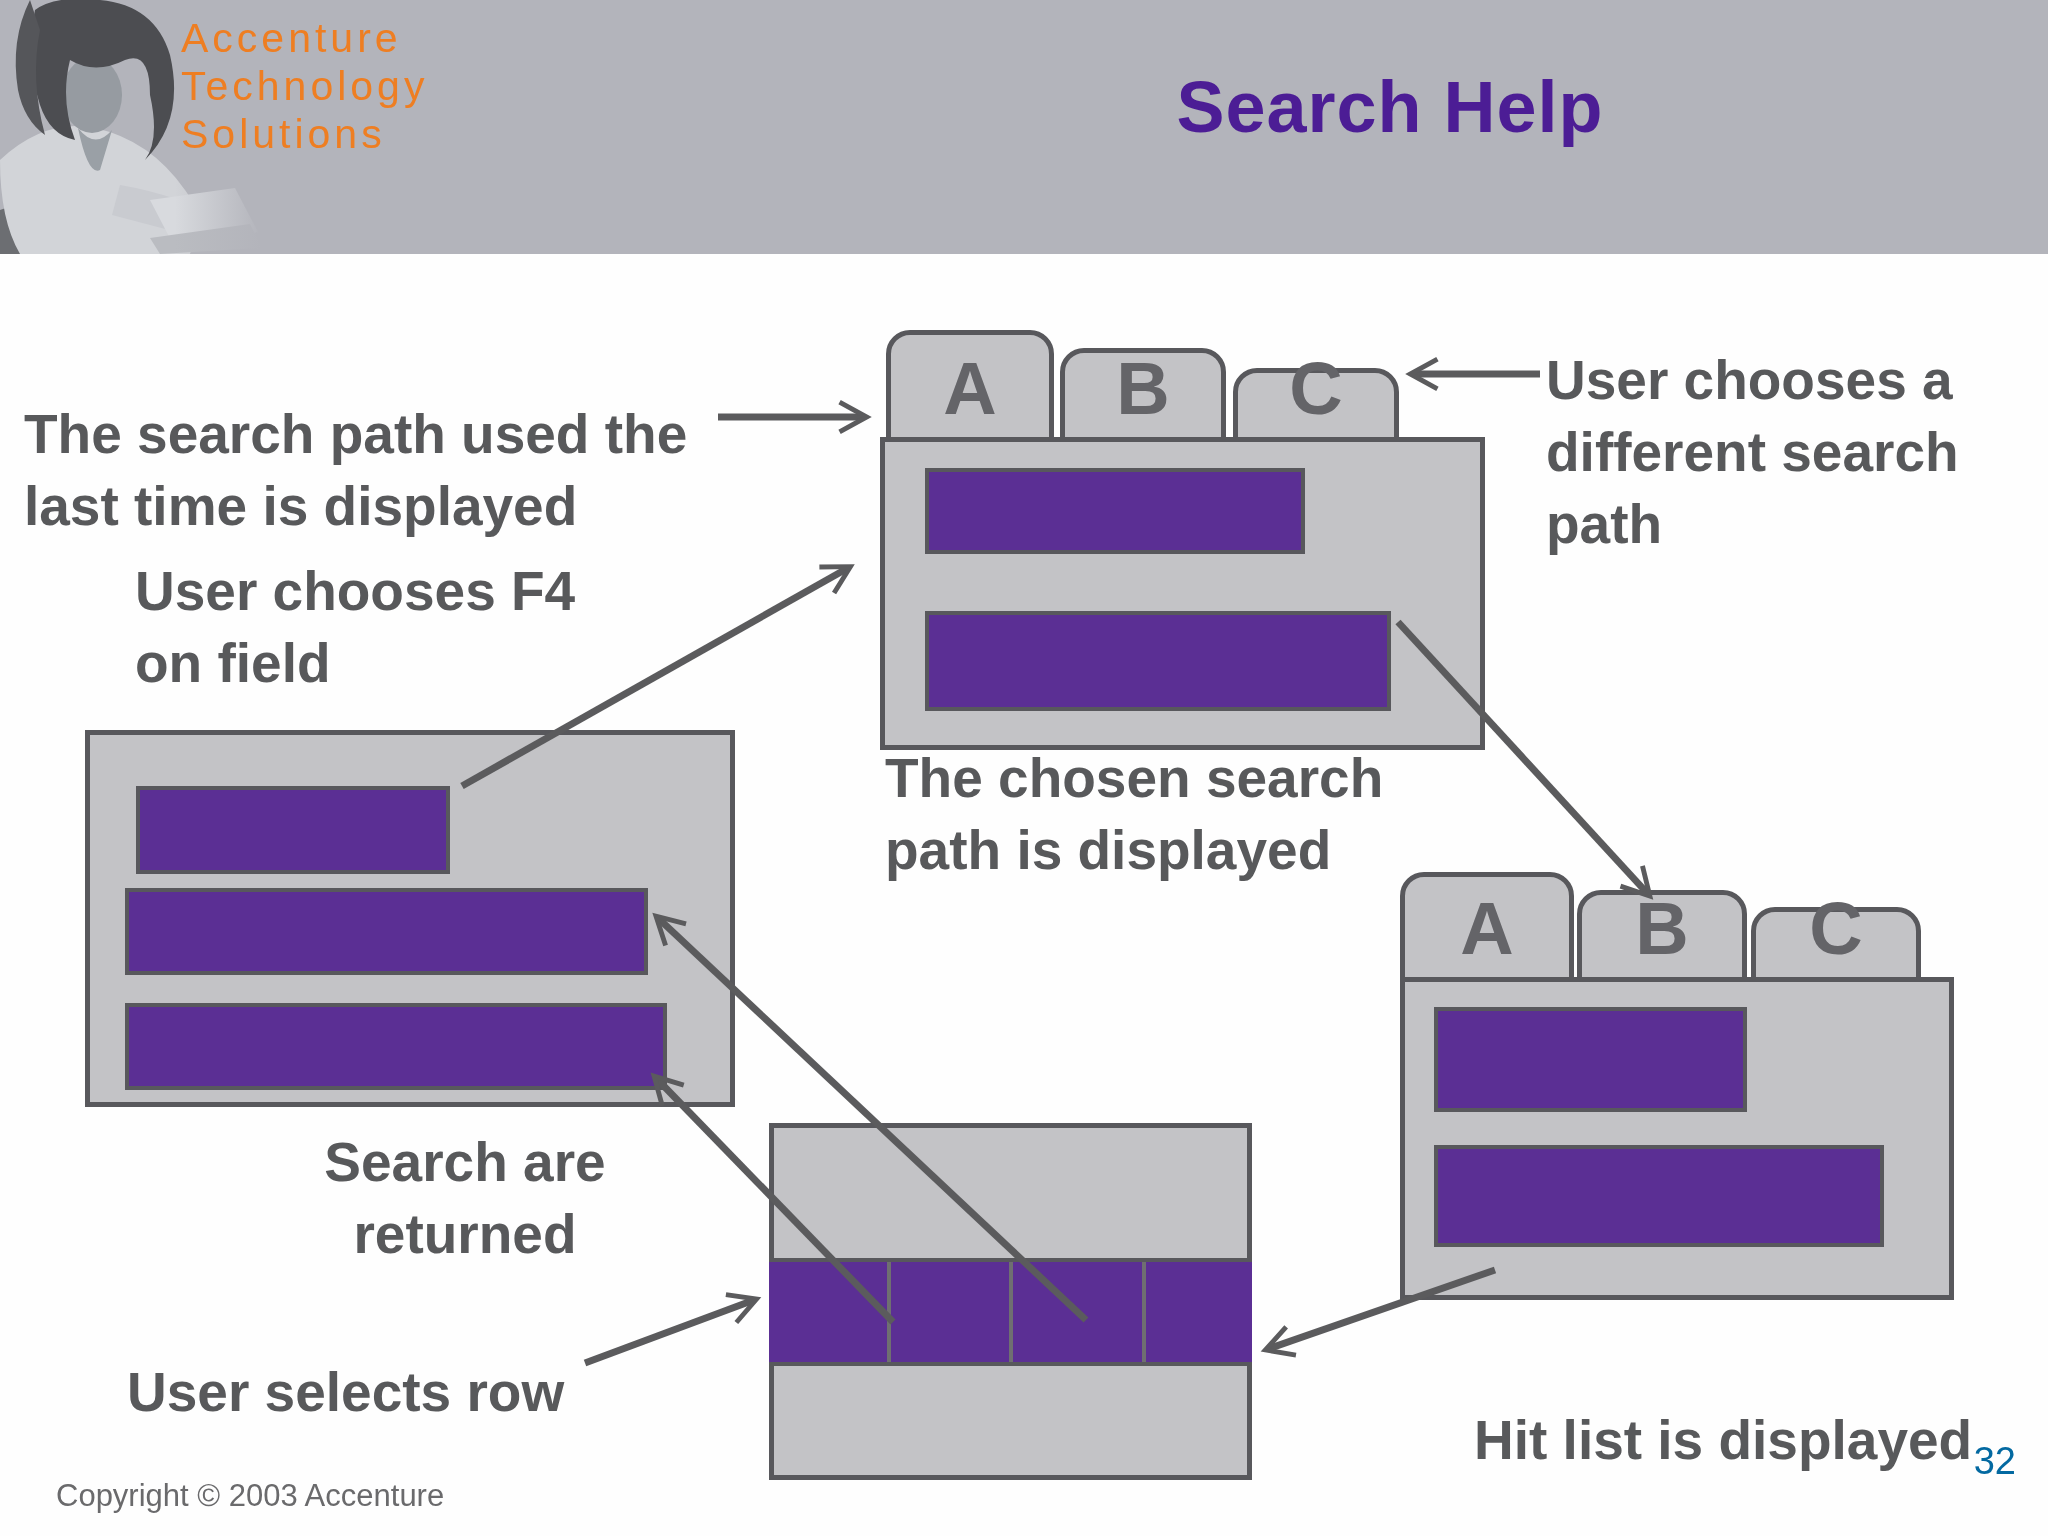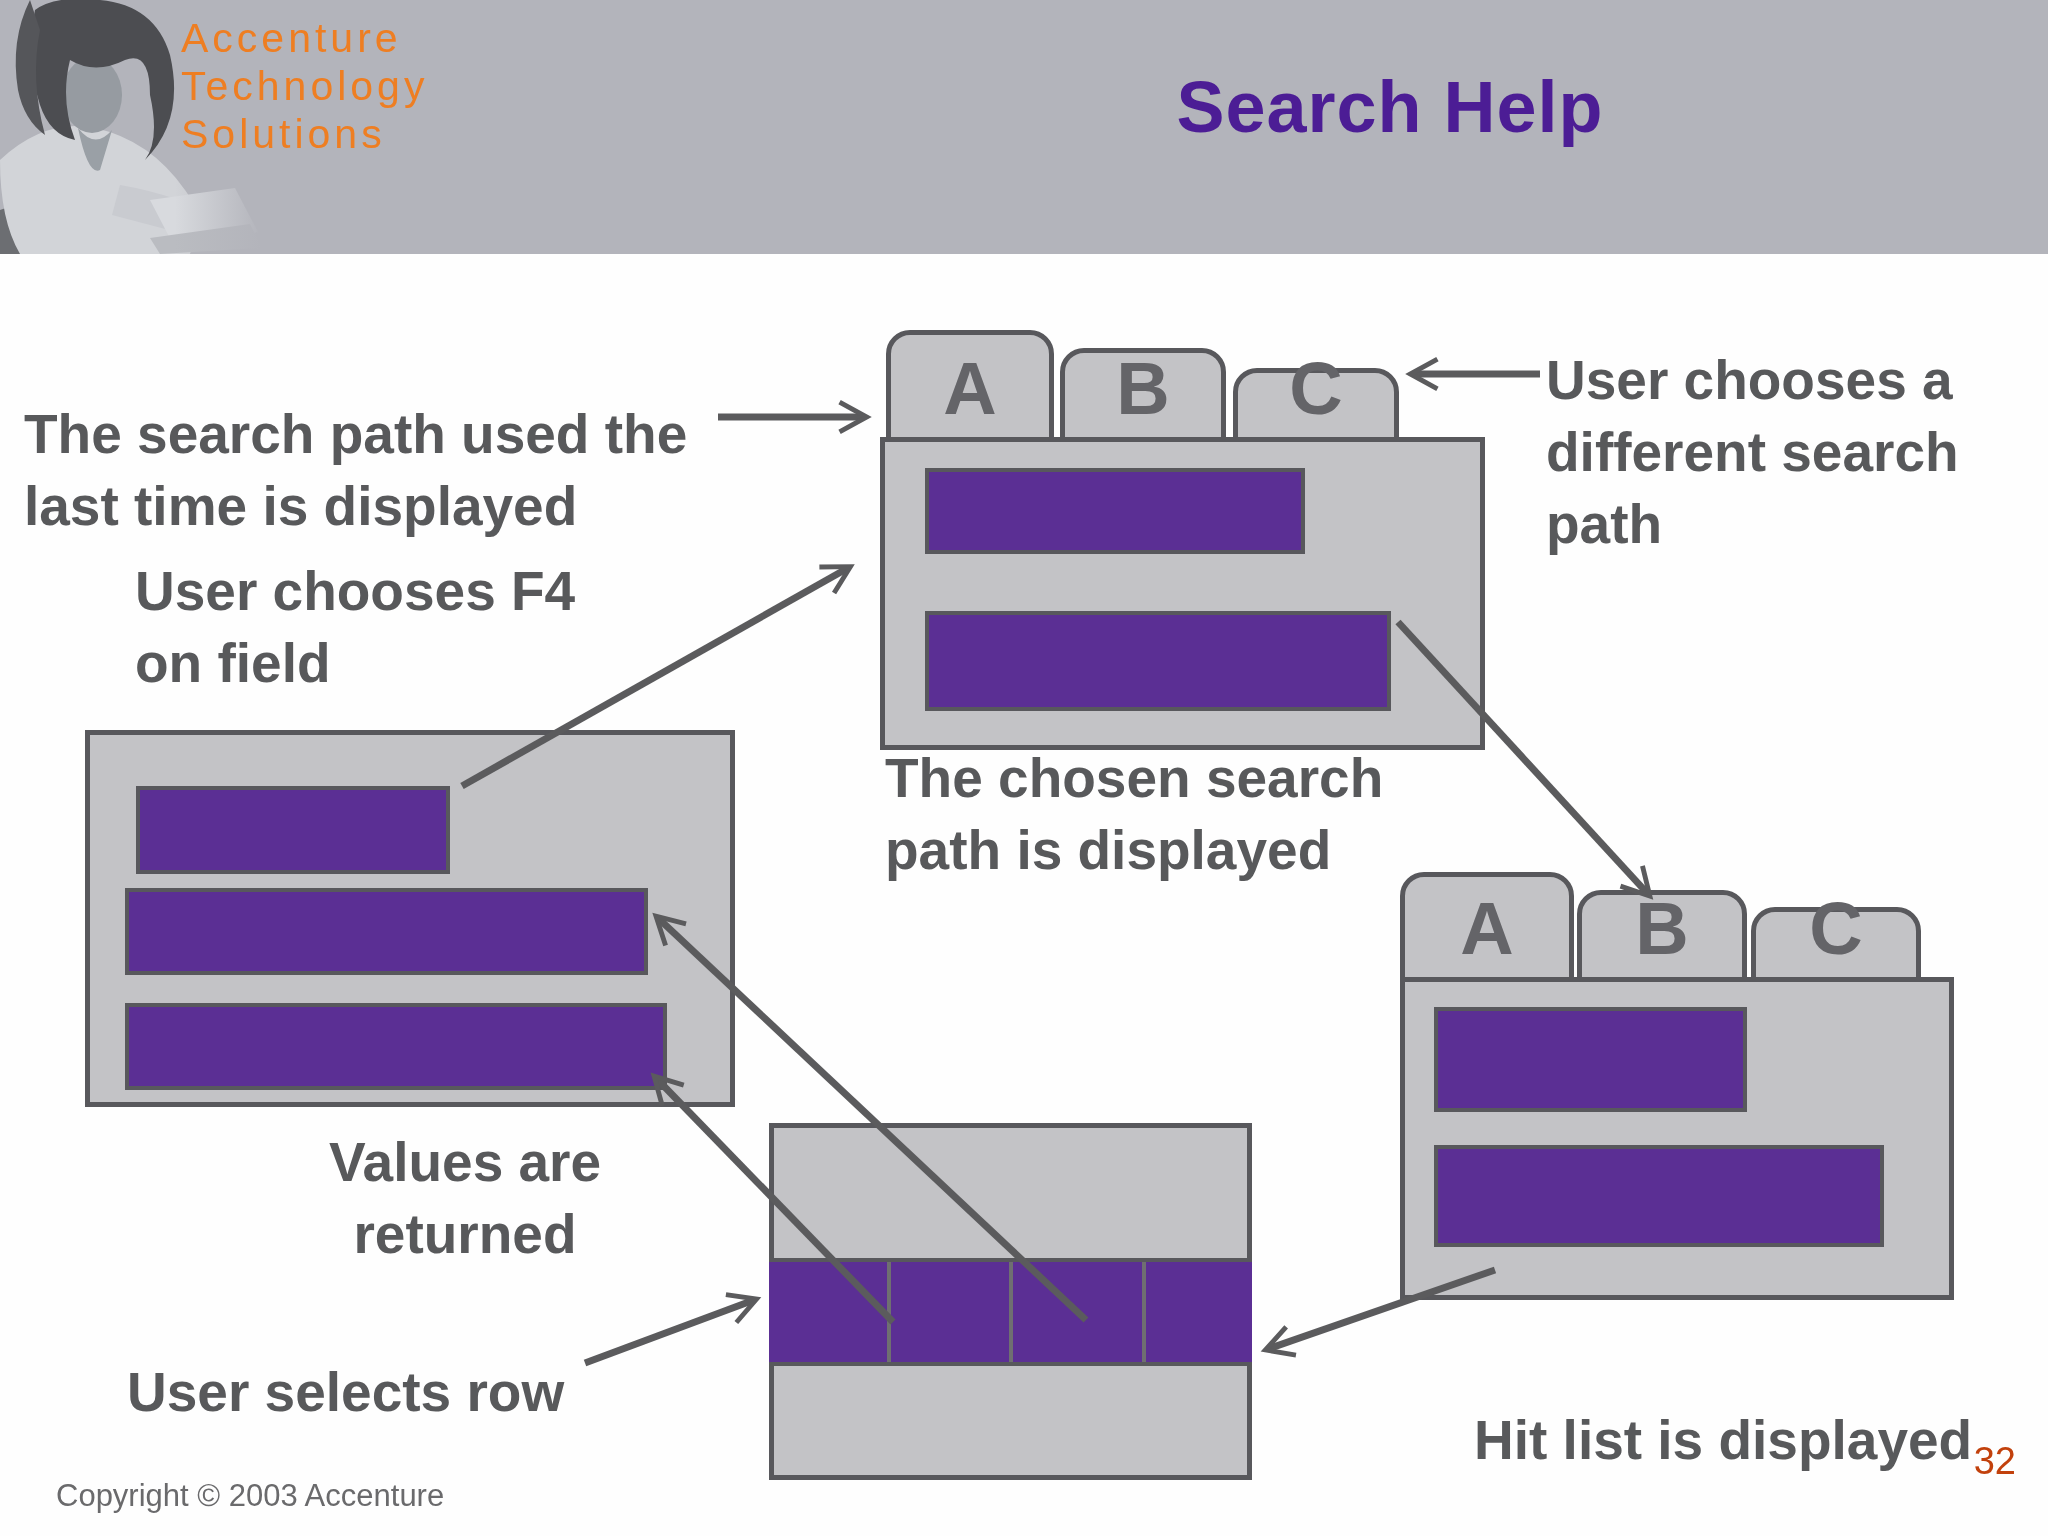--- a/index.html
+++ b/index.html
@@ -28,21 +28,21 @@
   .fbody{z-index:2;}
   .field{position:absolute;background:#5b2f94;border:4px solid #58585c;box-sizing:border-box;}
   .label{
     position:absolute;color:#58595b;font-weight:700;font-size:55px;line-height:72px;
     white-space:pre-line;
   }
   .hitrow{position:absolute;display:flex;background:#5b2f94;border-top:4px solid #58585c;border-bottom:4px solid #58585c;box-sizing:border-box;}
   .hitcell{border-right:4px solid #6f6f71;box-sizing:border-box;}
   .hitcell:last-child{border-right:none;}
   .footer-copy{position:absolute;left:56px;top:1478px;font-size:31px;color:#6a6a6c;}
-  .page-num{position:absolute;right:56px;top:1440px;font-size:38px;color:#c2410c;}
+  .page-num{position:absolute;right:56px;top:1440px;font-size:38px;color:#0369a1;}
   svg.arrows{position:absolute;left:0;top:0;z-index:5;pointer-events:none;}
 </style>
 </head>
 <body>
 
 <div class="slide">
 
   <div class="header">
     <svg class="photo" viewBox="0 0 262 254" aria-hidden="true">
       <defs>
@@ -126,21 +126,21 @@
 
   <div class="label" style="left:24px;top:398px;">The search path used the
 last time is displayed</div>
   <div class="label" style="left:135px;top:555px;width:500px;">User chooses F4
 on field</div>
   <div class="label" style="left:1546px;top:344px;">User chooses a
 different search
 path</div>
   <div class="label" style="left:885px;top:742px;">The chosen search
 path is displayed</div>
-  <div class="label" style="left:255px;top:1126px;width:420px;text-align:center;">Values are
+  <div class="label" style="left:255px;top:1126px;width:420px;text-align:center;">Search are
 returned</div>
   <div class="label" style="left:127px;top:1356px;">User selects row</div>
   <div class="label" style="left:1474px;top:1356px;margin-top:48px;">Hit list is displayed</div>
 
   <div class="footer-copy">Copyright © 2003 Accenture</div>
   <div class="page-num">32</div>
 
   <svg class="arrows" width="2048" height="1536" viewBox="0 0 2048 1536">
     <defs>
       <marker id="ah" viewBox="0 0 14 14" markerWidth="38" markerHeight="38" refX="11" refY="7" orient="auto" markerUnits="userSpaceOnUse">

